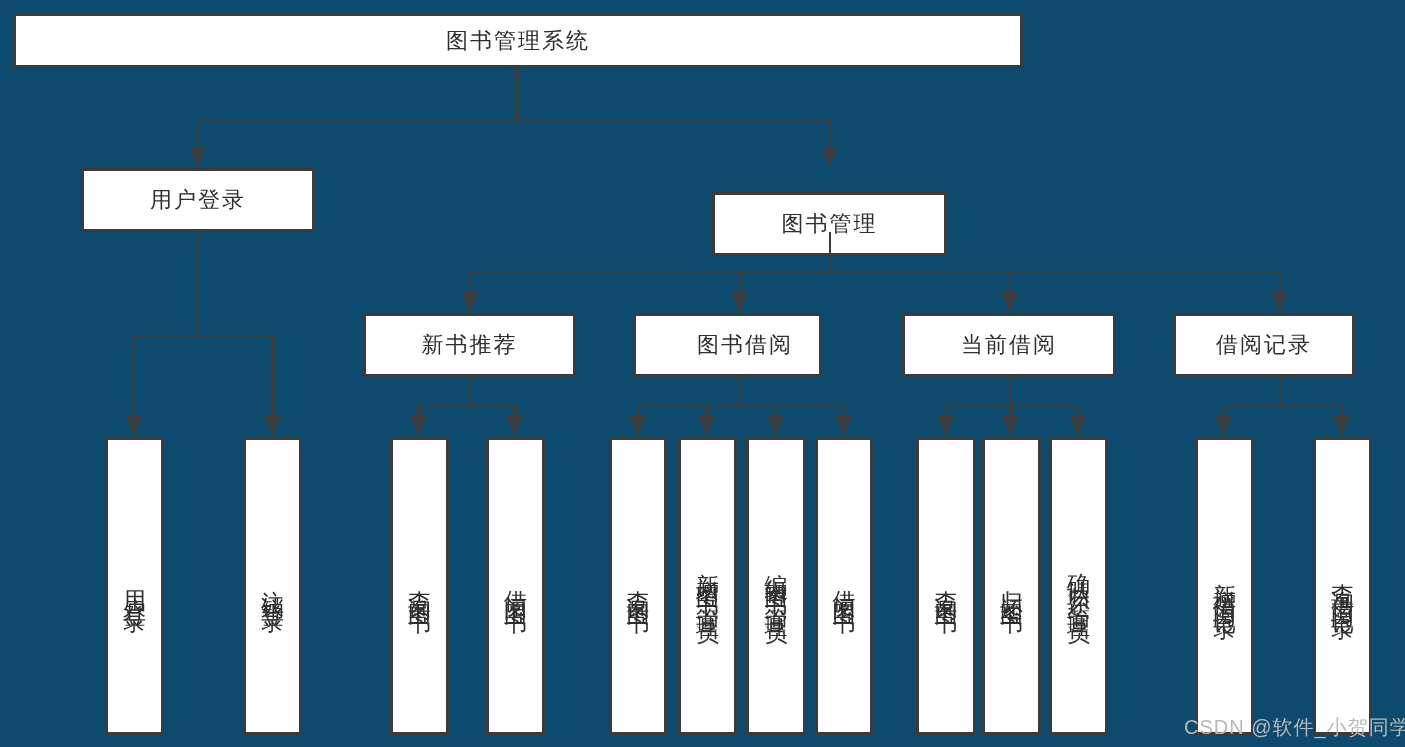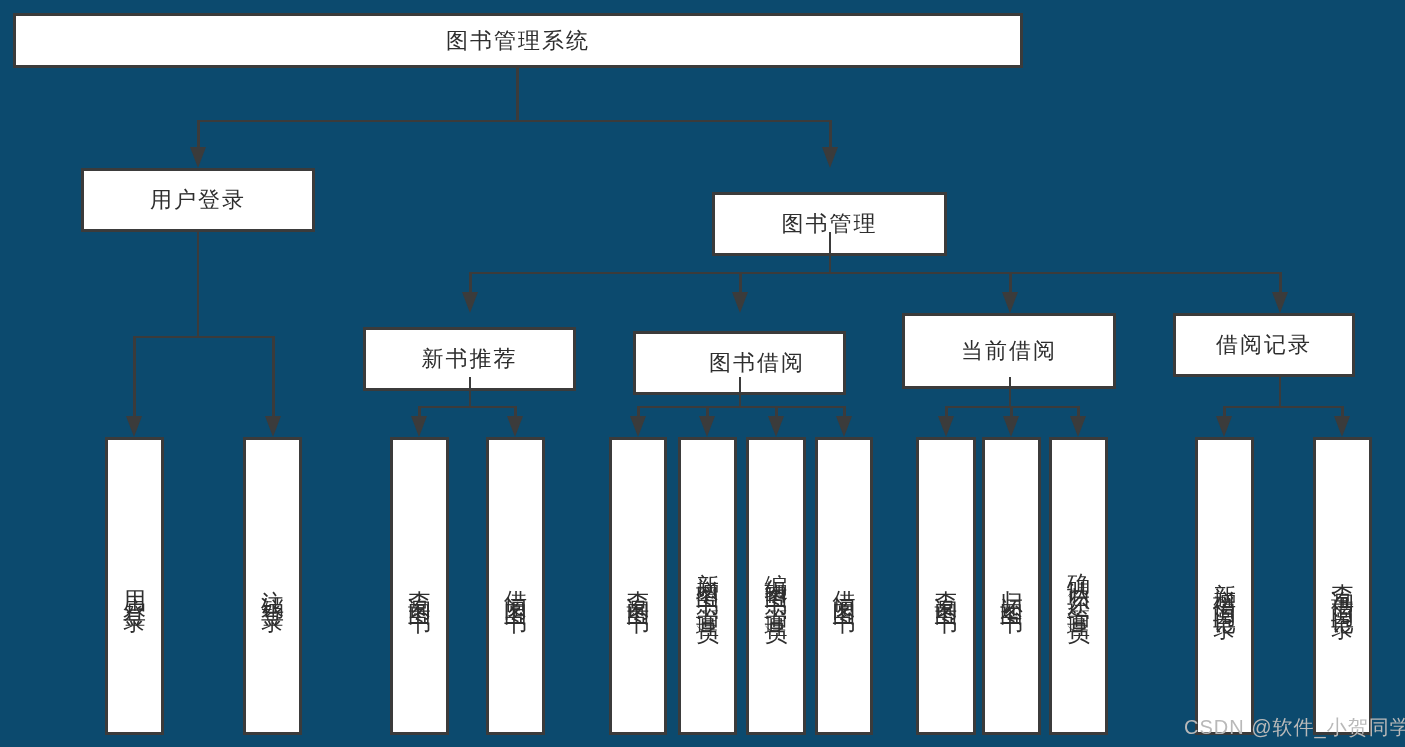--- a/index.html
+++ b/index.html
@@ -53,27 +53,27 @@
   <div class="drop" style="left:133px;top:336px;height:80px;"></div>
   <div class="drop" style="left:272px;top:336px;height:80px;"></div>
 
   <div class="vline" style="left:828.75px;top:232px;height:41px;"></div>
   <div class="hline" style="left:469px;top:271.5px;width:812px;"></div>
   <div class="drop" style="left:469px;top:272px;height:20px;"></div>
   <div class="drop" style="left:739px;top:272px;height:20px;"></div>
   <div class="drop" style="left:1009px;top:272px;height:20px;"></div>
   <div class="drop" style="left:1279px;top:272px;height:20px;"></div>
 
-  <div class="box h-box" style="left:363px;top:327px;width:213px;height:64px;">
+  <div class="box h-box" style="left:363px;top:313px;width:213px;height:64px;">
     <span>新书推荐</span>
   </div>
-  <div class="box h-box" style="left:633px;top:331px;width:213px;height:64px;padding-left:35px;">
+  <div class="box h-box" style="left:633px;top:313px;width:189px;height:64px;padding-left:35px;">
     <span>图书借阅</span>
   </div>
-  <div class="box h-box" style="left:902px;top:313px;width:214px;height:76px;">
+  <div class="box h-box" style="left:902px;top:313px;width:214px;height:64px;">
     <span>当前借阅</span>
   </div>
   <div class="box h-box" style="left:1173px;top:313px;width:182px;height:64px;">
     <span>借阅记录</span>
   </div>
 
   <div class="vline" style="left:468.75px;top:377px;height:30px;"></div>
   <div class="hline" style="left:418px;top:405.5px;width:99px;"></div>
   <div class="drop" style="left:418px;top:406px;height:10px;"></div>
   <div class="drop" style="left:514px;top:406px;height:10px;"></div>

